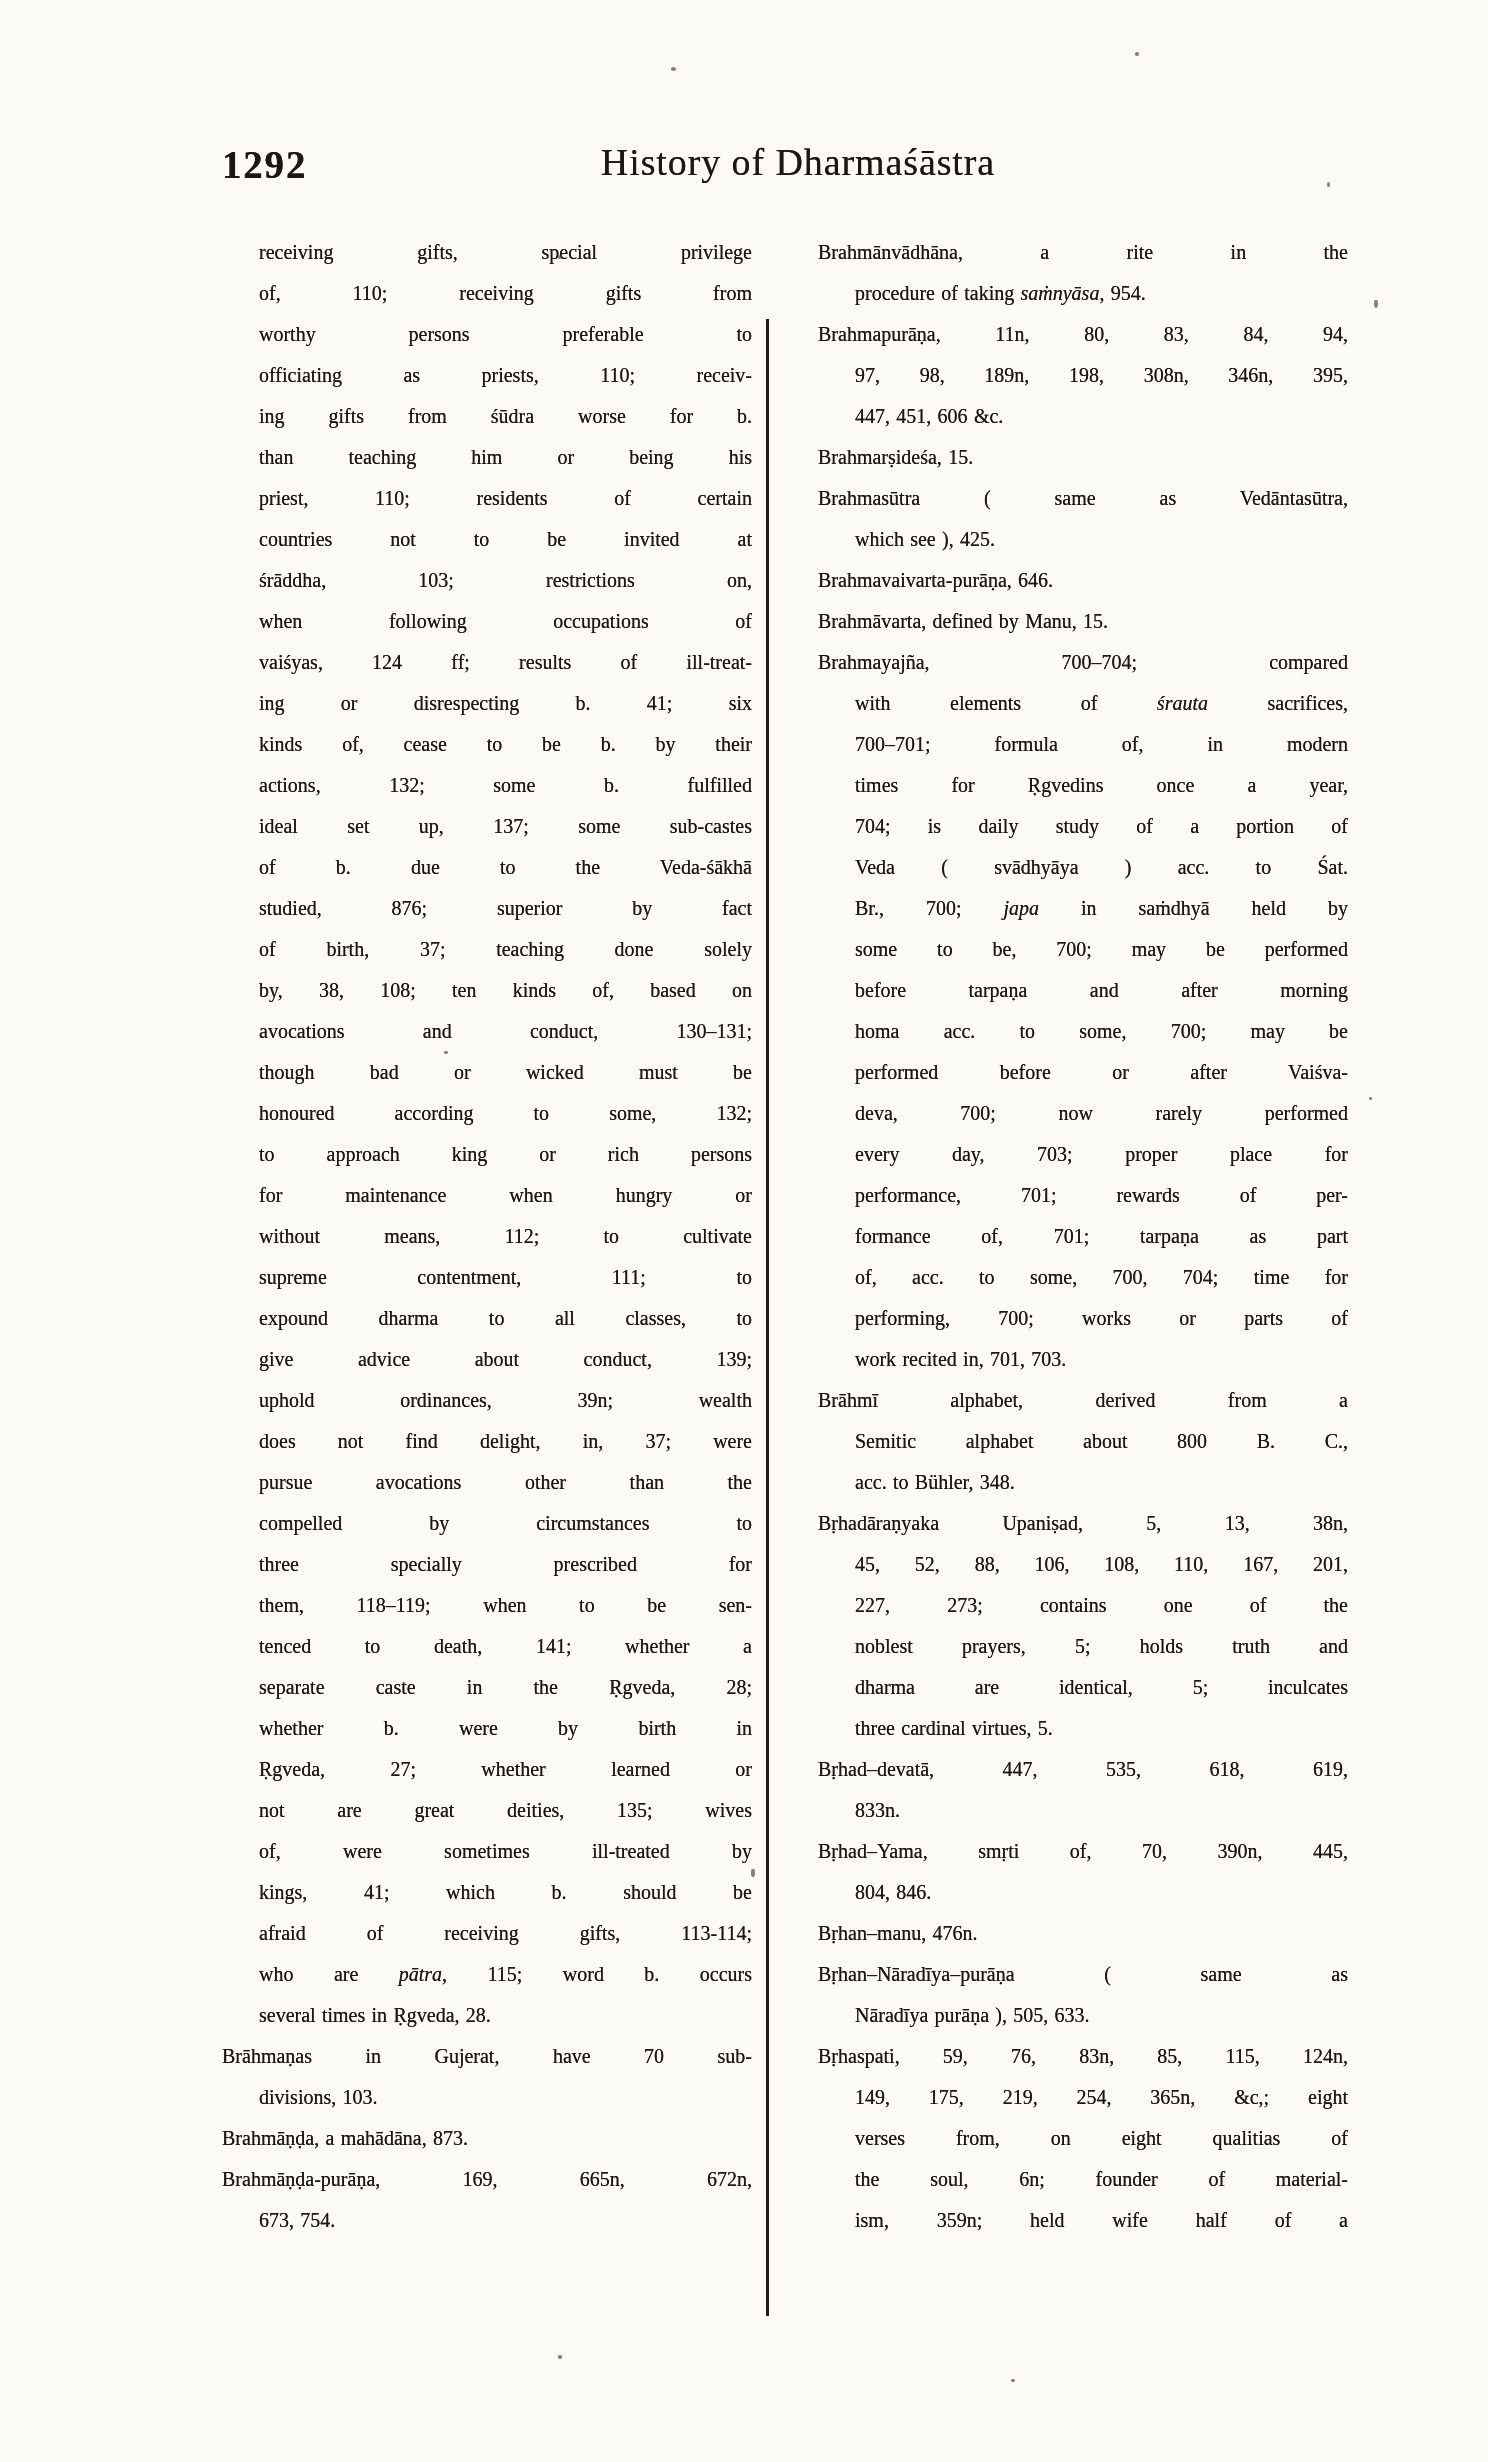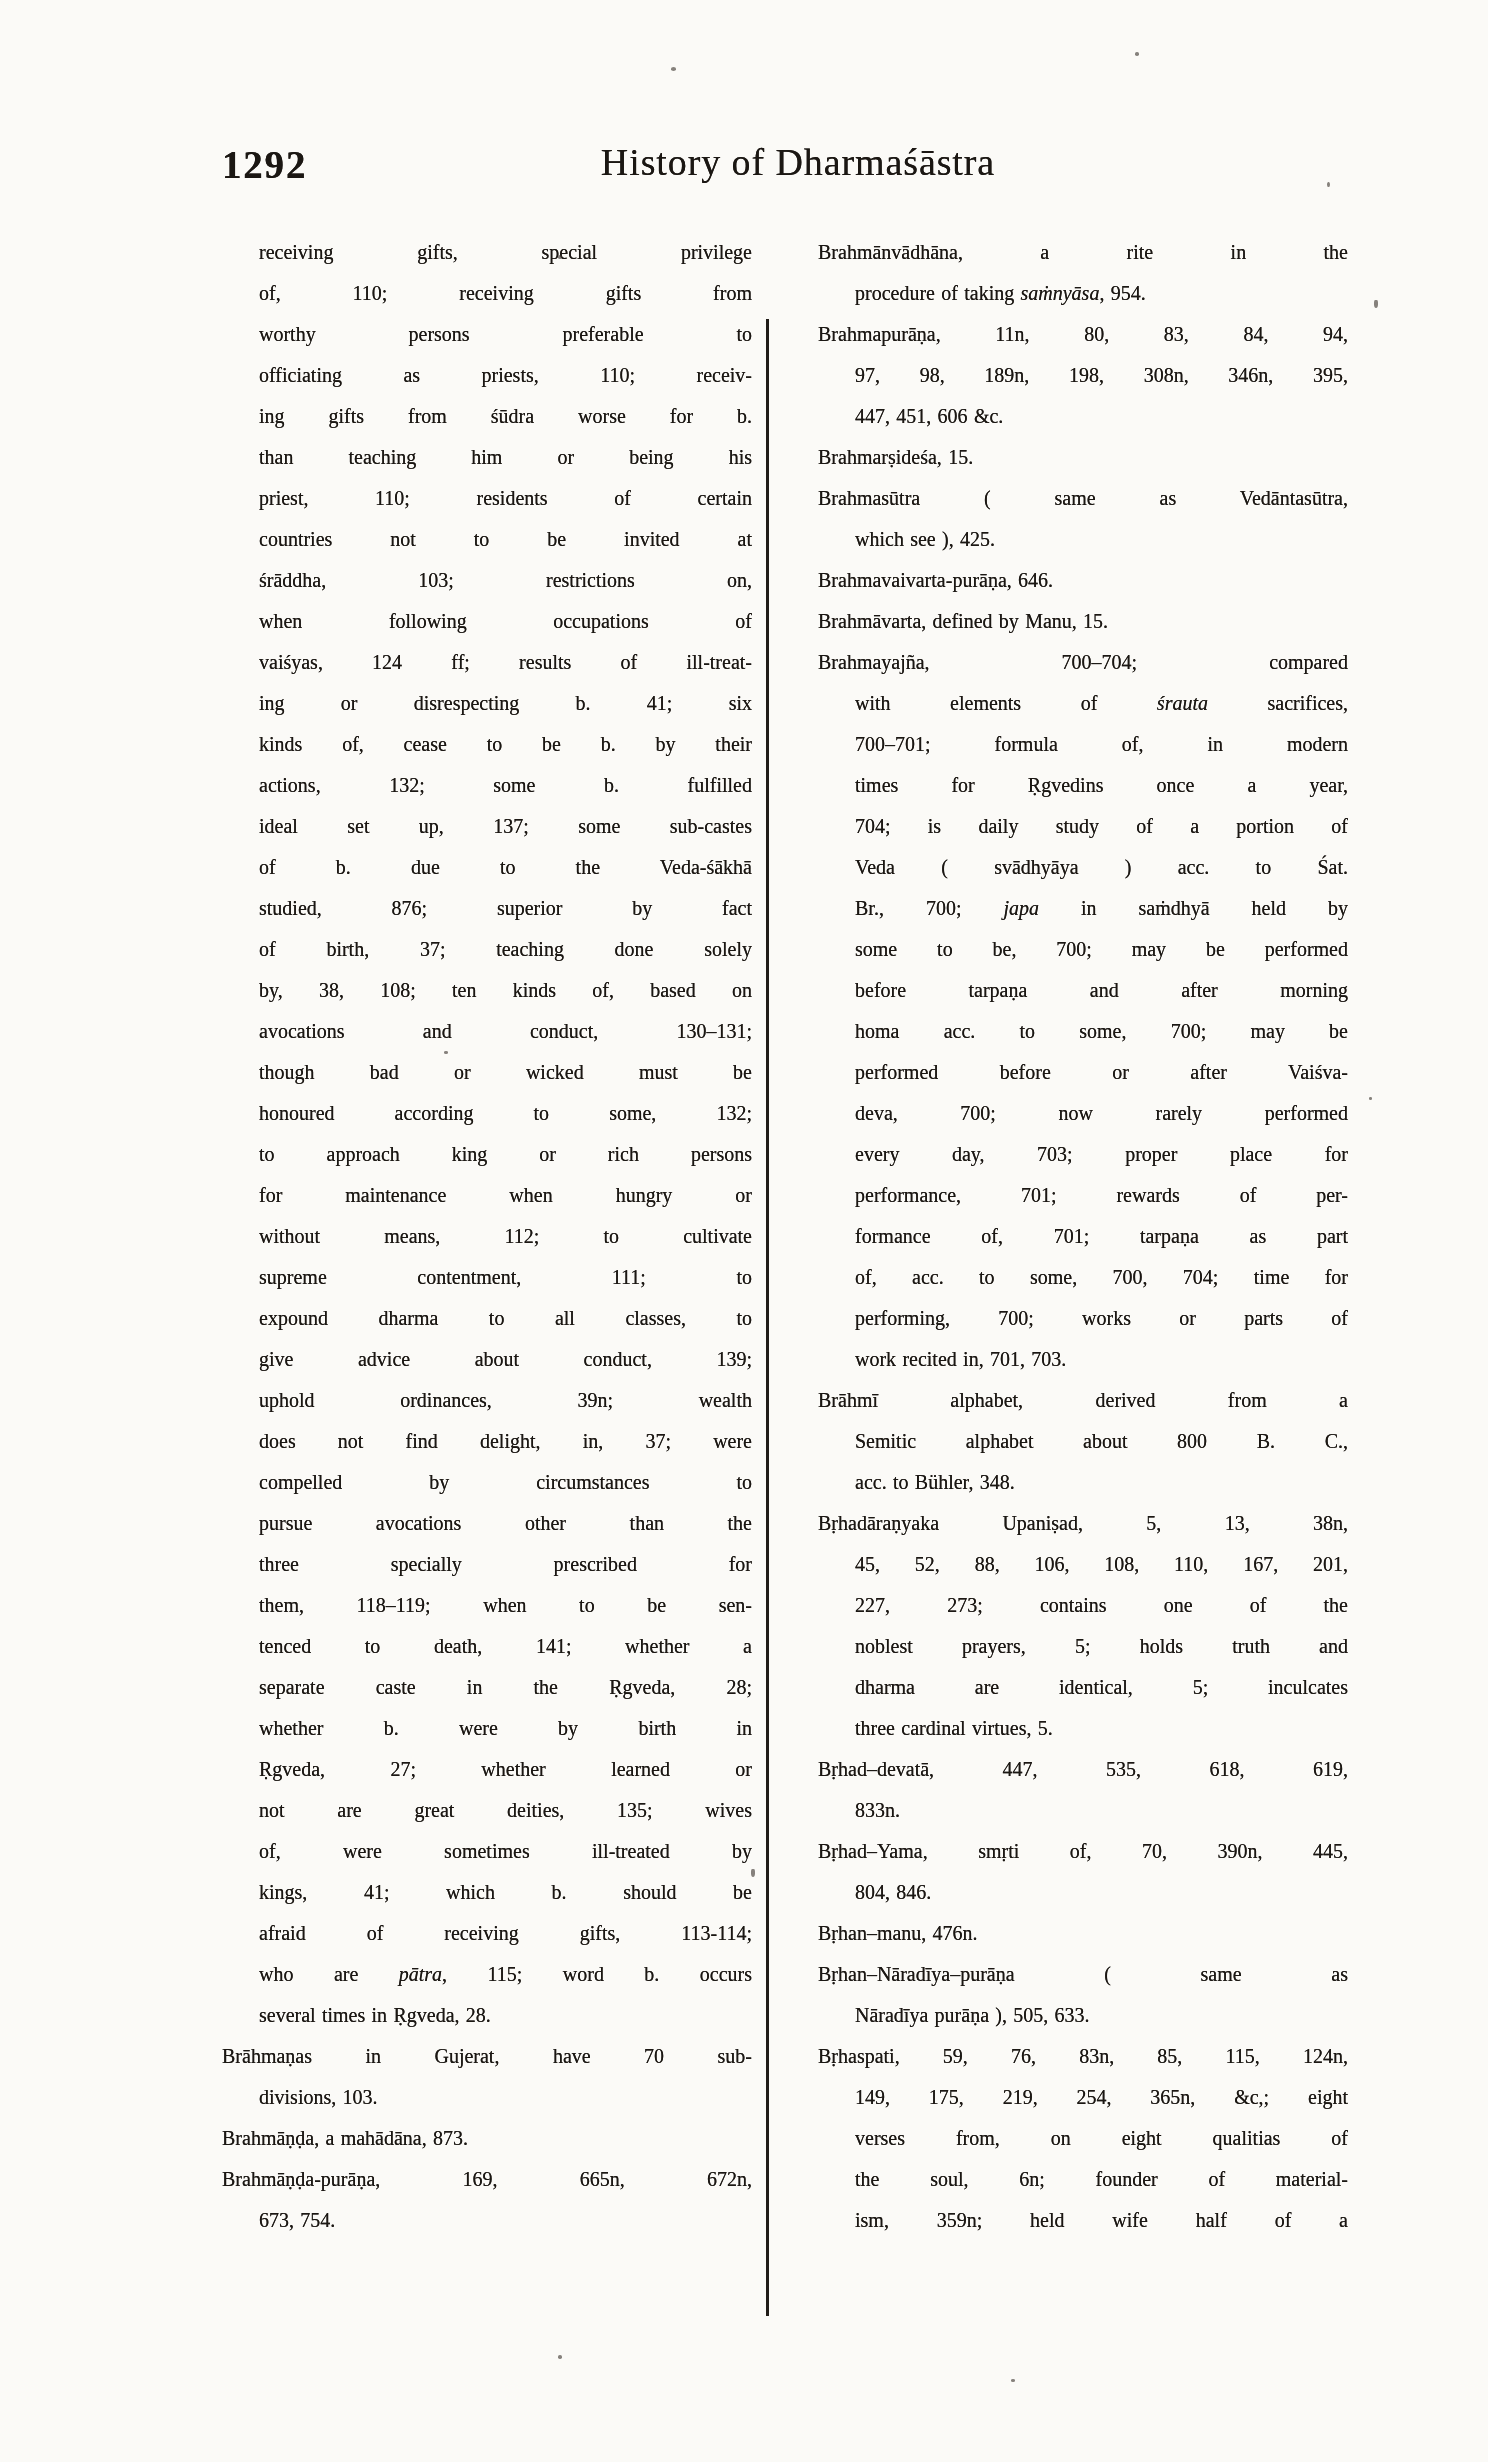--- a/index.html
+++ b/index.html
@@ -81,22 +81,22 @@
       <div class="line runover just">though bad or wicked must be</div>
       <div class="line runover just">honoured according to some, 132;</div>
       <div class="line runover just">to approach king or rich persons</div>
       <div class="line runover just">for maintenance when hungry or</div>
       <div class="line runover just">without means, 112; to cultivate</div>
       <div class="line runover just">supreme contentment, 111; to</div>
       <div class="line runover just">expound dharma to all classes, to</div>
       <div class="line runover just">give advice about conduct, 139;</div>
       <div class="line runover just">uphold ordinances, 39n; wealth</div>
       <div class="line runover just">does not find delight, in, 37; were</div>
+      <div class="line runover just">pursue avocations other than the</div>
       <div class="line runover just">compelled by circumstances to</div>
-      <div class="line runover just">pursue avocations other than the</div>
       <div class="line runover just">three specially prescribed for</div>
       <div class="line runover just">them, 118–119; when to be sen-</div>
       <div class="line runover just">tenced to death, 141; whether a</div>
       <div class="line runover just">separate caste in the Ṛgveda, 28;</div>
       <div class="line runover just">whether b. were by birth in</div>
       <div class="line runover just">Ṛgveda, 27; whether learned or</div>
       <div class="line runover just">not are great deities, 135; wives</div>
       <div class="line runover just">of, were sometimes ill-treated by</div>
       <div class="line runover just">kings, 41; which b. should be</div>
       <div class="line runover just">afraid of receiving gifts, 113-114;</div>

